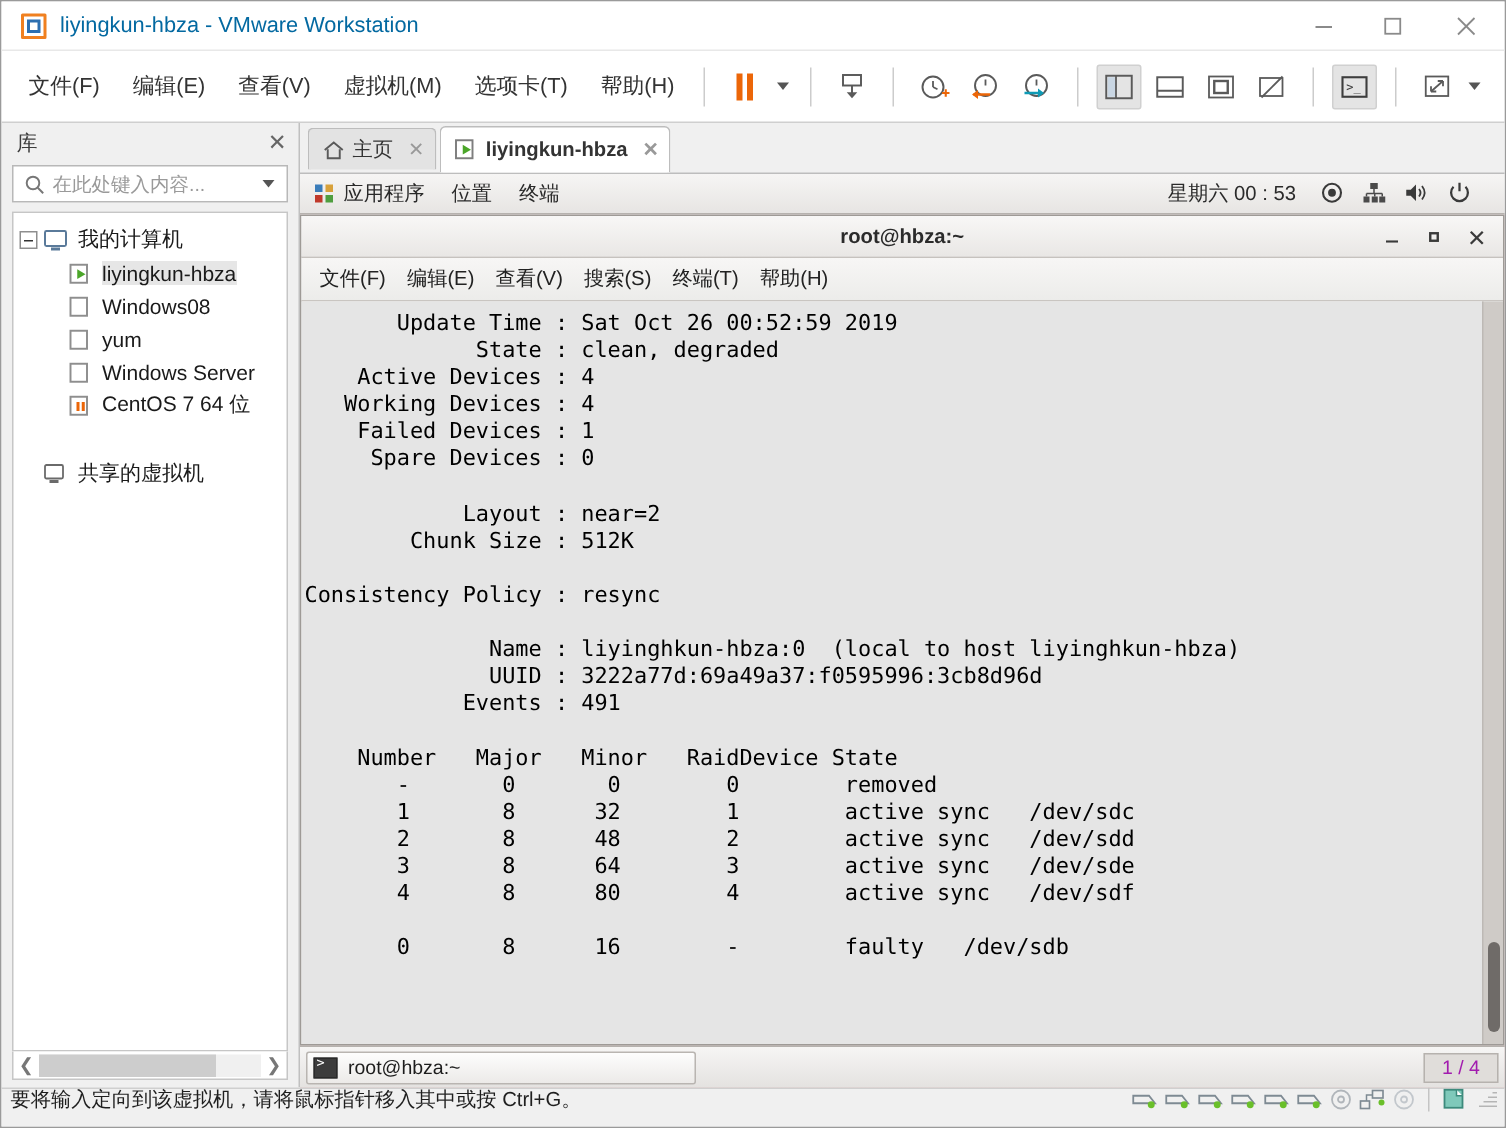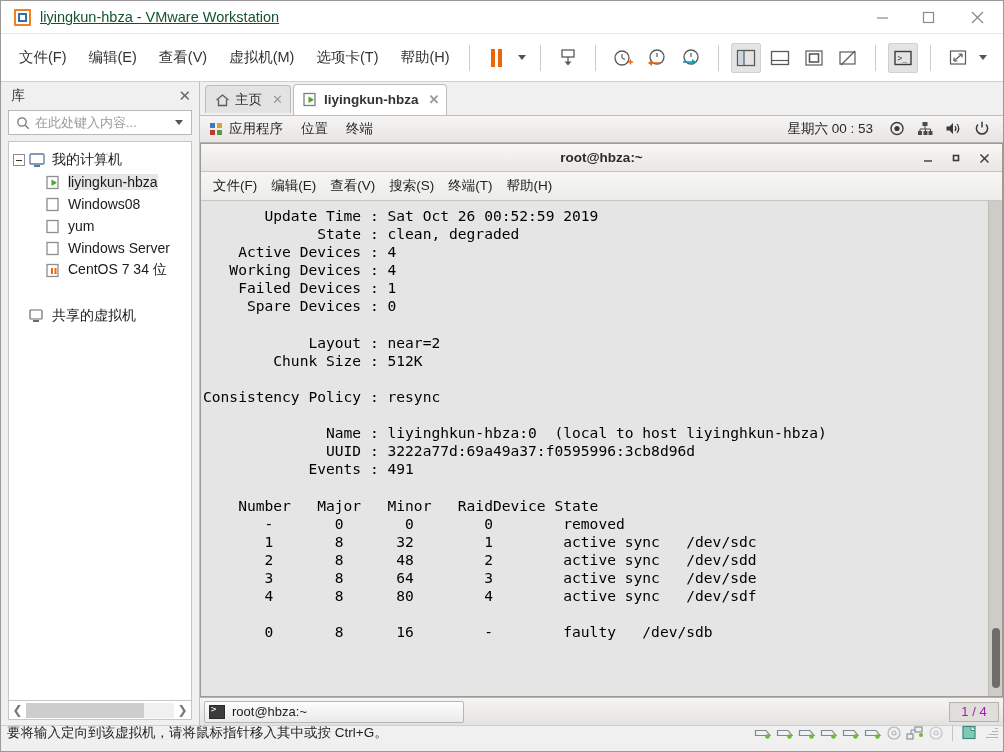--- a/index.html
+++ b/index.html
@@ -37,23 +37,22 @@
   .vm-logo .o {
     position: absolute; left: 0; top: 0; width: 17px; height: 17px;
     border: 2px solid #f08020; border-radius: 1px;
   }
   .vm-logo .i {
     position: absolute; left: 4px; top: 4px; width: 9px; height: 9px;
     border: 2px solid #2d6fb0;
   }
   .title-text {
     font-size: 14.5px;
-    color: #14532d;
+    color: #0369a1;
     white-space: nowrap;
-    text-decoration: underline;
   }
   .win-controls {
     margin-left: auto;
     display: flex;
     height: 33px;
   }
   .win-btn {
     width: 46px; height: 33px;
     display: flex; align-items: center; justify-content: center;
     color: #888;
@@ -247,21 +246,21 @@
     flex: 0 0 auto;
     background: linear-gradient(#f6f5f4, #e7e5e3);
     border-bottom: 1px solid #b6b2ae;
     display: flex;
     align-items: center;
     font-size: 13.5px;
     color: #2a2a2a;
     justify-content: flex-end;
   }
   .gp-item { padding: 0 9px; white-space: nowrap; display:flex; align-items:center; }
-  .gp-right { margin-left: auto; display: flex; align-items: center; padding-right: 7px; }
+  .gp-right { margin-left: auto; display: flex; align-items: center; padding-right: 16px; }
   .gp-clock { font-size: 13.5px; color: #2a2a2a; margin-right: 10px; white-space: nowrap; }
   .gp-ic { margin: 0 6px; display: block; }
 
   
   .desktop {
     flex: 1 1 auto;
     position: relative;
     background: #c9a9a9;
     min-height: 0;
     display: flex;
@@ -631,21 +630,21 @@
           </svg>
           <span class="tr-label">Windows Server</span>
         </div>
 
         <div class="tree-row indent">
           <svg class="ic" width="16" height="15" viewBox="0 0 16 15">
             <rect x="1" y="1.5" width="11" height="12" fill="none" stroke="#8e8e8e" stroke-width="1.3"></rect>
             <rect x="5" y="5" width="2" height="6" fill="#ec6608"></rect>
             <rect x="8.5" y="5" width="2" height="6" fill="#ec6608"></rect>
           </svg>
-          <span class="tr-label">CentOS 7 34 位</span>
+          <span class="tr-label">CentOS 7 64 位</span>
         </div>
 
         <div class="tree-row indent2">
           <svg class="ic" width="17" height="15" viewBox="0 0 17 15">
             <rect x="1" y="1" width="12" height="9" rx="1" fill="none" stroke="#6a6a6a" stroke-width="1.2"></rect>
             <rect x="4" y="11" width="6" height="2" fill="#6a6a6a"></rect>
           </svg>
           <span class="tr-label">共享的虚拟机</span>
         </div>
       </div>

